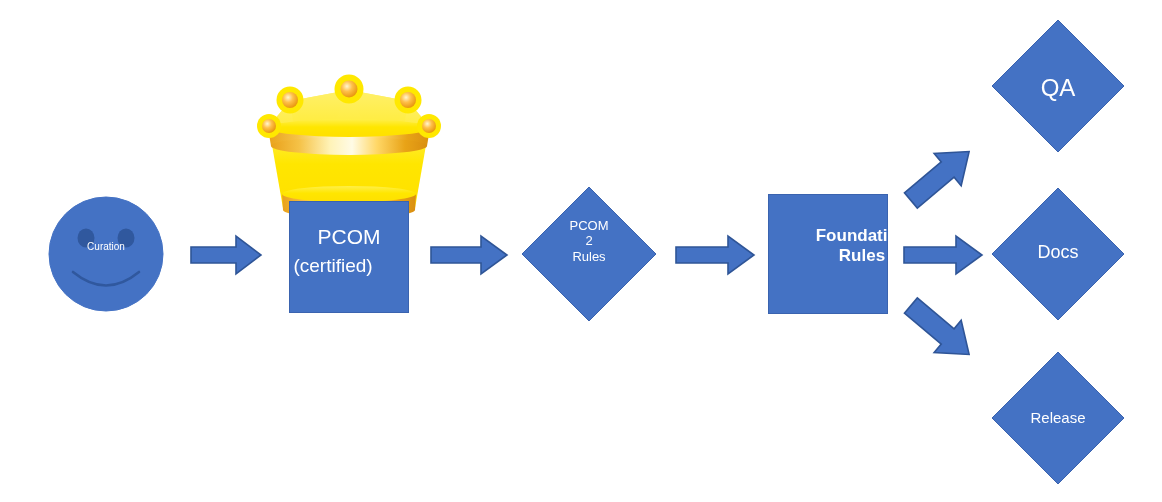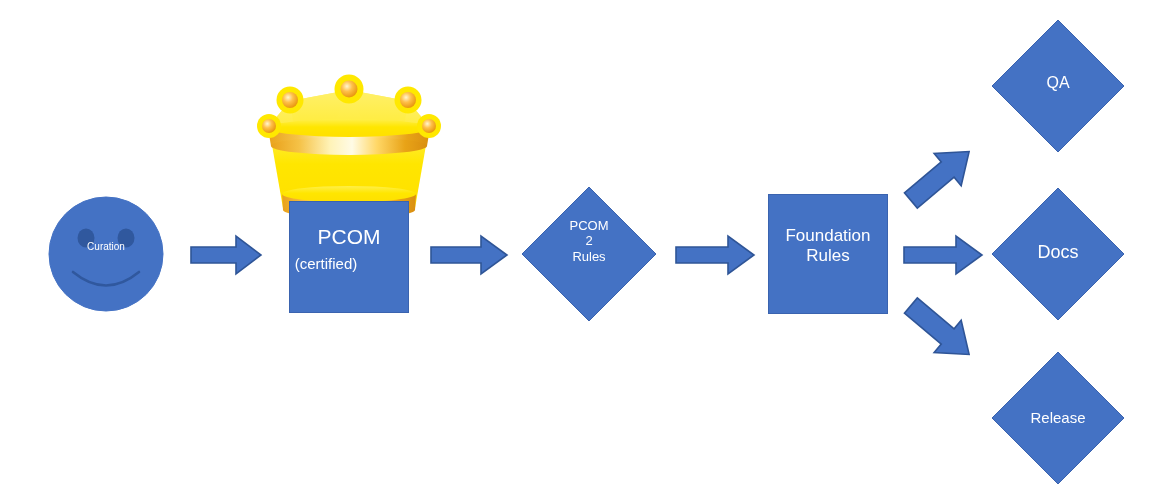--- a/index.html
+++ b/index.html
@@ -39,41 +39,42 @@
   }
 
   
   #pcom-box { left: 289px; top: 201px; width: 120px; height: 112px; }
   #crown { left: 249px; top: 66px; width: 200px; height: 152px; }
   #pcom-label {
     left: 289px; top: 225px; width: 120px;
     font-size: 21px;
   }
   #pcom-sub {
-    left: 276px; top: 255px; width: 100px;
-    font-size: 15px;
+    left: 283px; top: 255px; width: 100px;
+    font-size: 19px;
   }
 
   
   #rules-diamond { left: 521px; top: 186px; width: 136px; height: 136px; }
   #rules-label {
     left: 521px; top: 218px; width: 136px;
     font-size: 13px;
   }
 
   
   #foundation-box { left: 768px; top: 194px; width: 120px; height: 120px; }
   #foundation-label {
-    left: 766px; top: 226px; width: 124px;
+    left: 800px; top: 226px; width: 124px;
     font-size: 17px;
+    font-weight: bold;
   }
 
   
   #qa-diamond { left: 991px; top: 19px; width: 134px; height: 134px; }
-  #qa-label { left: 991px; top: 74px; width: 134px; font-size: 16px; }
+  #qa-label { left: 991px; top: 74px; width: 134px; font-size: 24px; }
 
   #docs-diamond { left: 991px; top: 187px; width: 134px; height: 134px; }
   #docs-label { left: 991px; top: 242px; width: 134px; font-size: 18px; }
 
   #release-diamond { left: 991px; top: 351px; width: 134px; height: 134px; }
   #release-label { left: 991px; top: 409px; width: 134px; font-size: 15px; }
 
   
   #arrow-1 { left: 190px; top: 233px; width: 72px; height: 44px; }
   #arrow-2 { left: 430px; top: 233px; width: 78px; height: 44px; }

